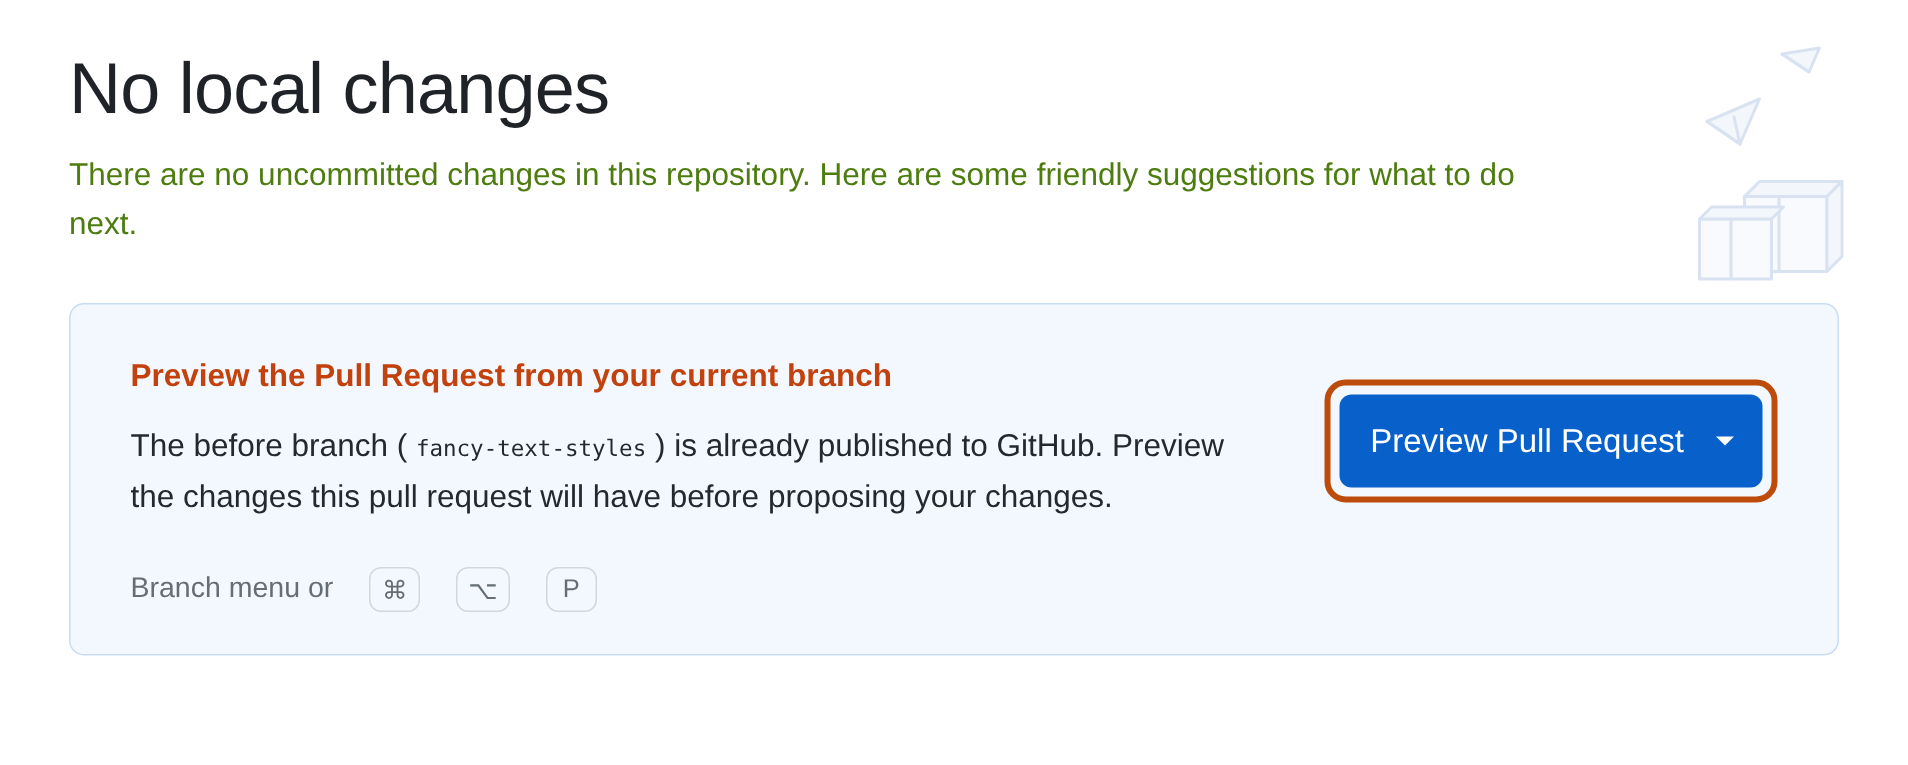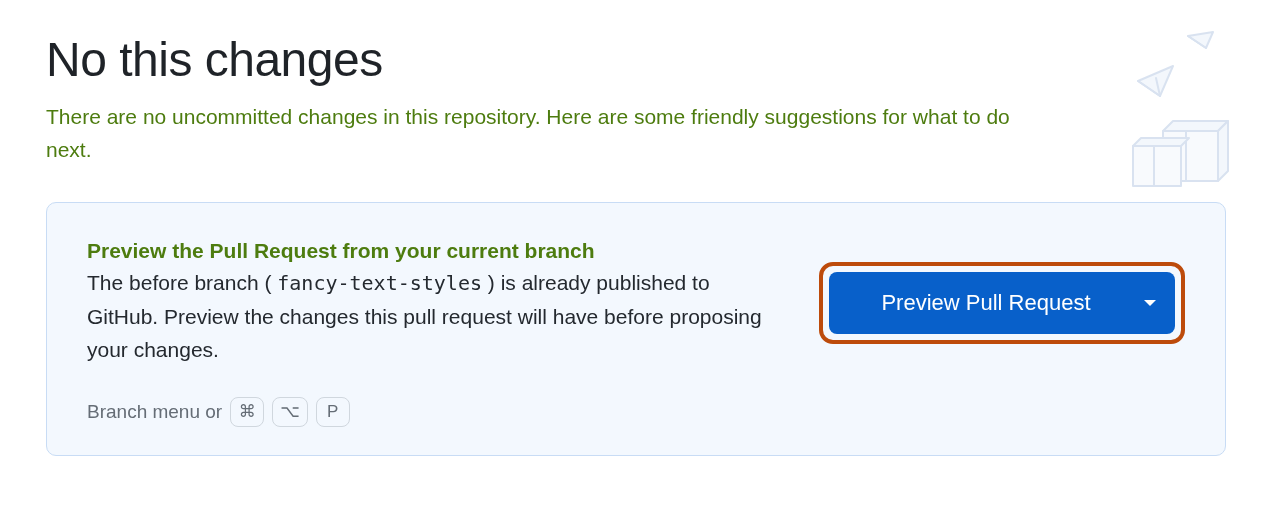--- a/index.html
+++ b/index.html
@@ -48,47 +48,47 @@
     display: flex;
     align-items: center;
     gap: 40px;
   }
   .card-text {
     flex: 1;
   }
   .card-title {
     font-size: 21px;
     font-weight: 600;
-    color: #4d7c0f;
-    margin-bottom: 3px;
+    color: #c2410c;
+    margin-bottom: 18px;
   }
   .card-desc {
     font-size: 21px;
     line-height: 1.6;
     color: #24292f;
   }
   .branch-code {
     font-family: ui-monospace, SFMono-Regular, "SF Mono", Menlo, Consolas, monospace;
-    font-size: 20px;
+    font-size: 15px;
   }
   .button-highlight {
     border: 4px solid #bd4b0b;
     border-radius: 14px;
     padding: 6px;
     display: inline-block;
   }
   .primary-button {
     display: flex;
     align-items: center;
     background: #0860ca;
     color: #ffffff;
     border: none;
     border-radius: 8px;
     height: 62px;
-    width: 346px;
+    width: 282px;
     font-size: 22px;
     font-weight: 500;
     cursor: pointer;
     padding: 0 0 0 18px;
     justify-content: space-between;
   }
   .primary-button .btn-label {
     flex: 1;
     text-align: center;
   }
@@ -100,21 +100,21 @@
   }
   .dropdown-caret svg {
     width: 14px;
     height: 10px;
     fill: #ffffff;
   }
   .shortcut-row {
     margin-top: 30px;
     display: flex;
     align-items: center;
-    gap: 8px;
+    gap: 24px;
     font-size: 19px;
     color: #656d76;
   }
   .kbd {
     display: inline-flex;
     align-items: center;
     justify-content: center;
     min-width: 34px;
     height: 30px;
     padding: 0 7px;
@@ -123,21 +123,21 @@
     background: #f3f8fe;
     color: #656d76;
     font-size: 17px;
     font-family: -apple-system, BlinkMacSystemFont, sans-serif;
   }
 </style>
 </head>
 <body>
 
 <div class="header-area">
-  <h1 class="page-title">No this changes</h1>
+  <h1 class="page-title">No local changes</h1>
   <p class="subtitle">There are no uncommitted changes in this repository. Here are some friendly suggestions for what to do next.</p>
   <div class="illustration">
     <svg viewBox="0 0 160 170" xmlns="http://www.w3.org/2000/svg">
       <g fill="none" stroke="#c9d7ea" stroke-width="2" stroke-linejoin="round" stroke-linecap="round">
 
         <path d="M110 10 L135 6 L128 22 Z" fill="#eef4fc"></path>
         <path d="M110 10 L128 22"></path>
         <path d="M60 55 L95 40 L82 70 Z" fill="#eef4fc"></path>
         <path d="M60 55 L82 70"></path>
         <path d="M78 52 L82 70"></path>

